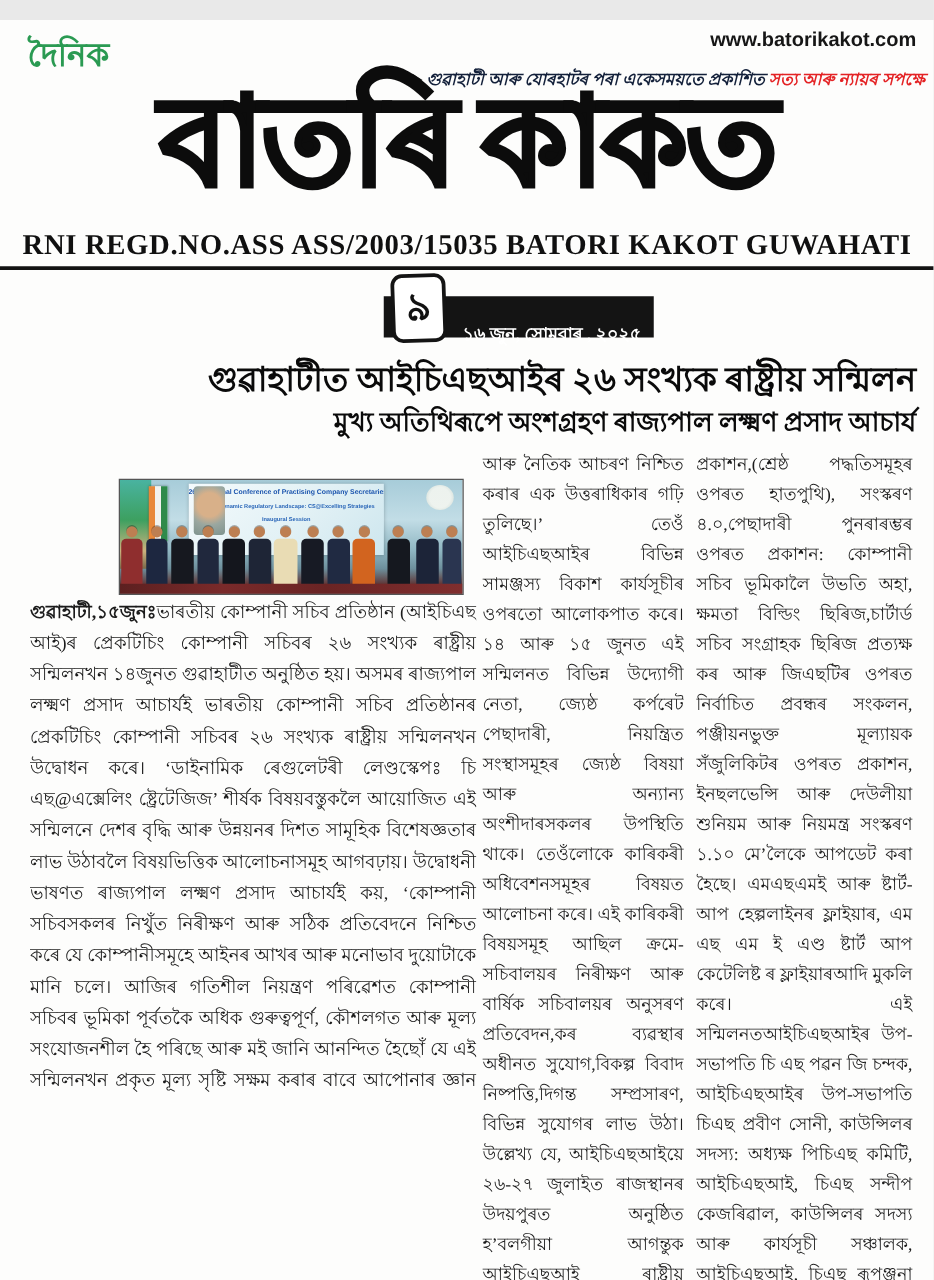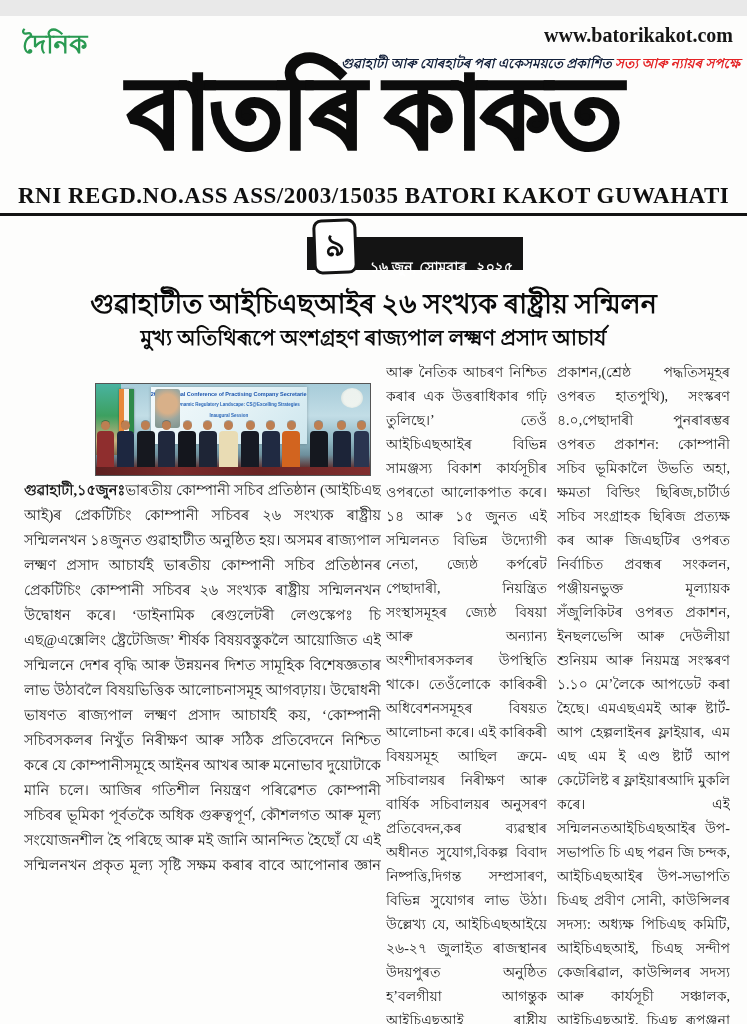--- a/index.html
+++ b/index.html
@@ -8,22 +8,22 @@
     background:#fdfdfc; overflow:hidden;
     font-family:"Liberation Serif", serif; color:#141414;
   }
   
   .daily {
     position:absolute; top:8px; left:22px;
     font-size:26px; font-weight:bold; color:#2a9a52;
   }
   .website {
     position:absolute; top:8px; right:14px;
-    font-size:20px; font-weight:bold; color:#161616;
-    font-family:Liberation Serif, serif;
+    font-size:16px; font-weight:bold; color:#161616;
+    font-family:Liberation Sans, sans-serif;
   }
   .tagline {
     position:absolute; top:37px; left:330px; right:8px;
     font-size:13.5px; font-weight:bold; text-align:right;
     color:#13203a; white-space:nowrap;font-style:italic;
   }
   .tagline .red { color:#e42325; }
   .tagline-bullet {
     display:inline-block; width:0; height:0; margin-right:3px;
     border-top:5px solid transparent; border-bottom:5px solid transparent;
@@ -48,21 +48,21 @@
   }
   .pagebox {
     position:absolute; top:203px; left:313px; width:38px; height:49px;
     background:#ffffff; border:3px solid #141414; border-radius:9px;
     display:flex; align-items:center; justify-content:center;
     font-size:31px; font-weight:bold; color:#111; transform:rotate(-2deg);
   }
   
   .headline {
     position:absolute; top:271px; left:14px; right:14px;
-    text-align:center; font-weight:bold; color:#0a0a0a;
+    text-align:right; font-weight:bold; color:#0a0a0a;
   }
   .headline .l1 { font-size:27px; line-height:34px; }
   .headline .l2 { font-size:21px; line-height:35px; }
   
   .photo {
     position:absolute; left:95px; top:367px; width:274px; height:91px;
     border:1px solid #555; overflow:hidden;
     background:linear-gradient(180deg,#a7ccd9 0%,#c2dde6 35%,#8fb6c2 62%,#6d8f9c 78%,#5e3333 92%,#4e2424 100%);
   }
   .photo .greenband {

